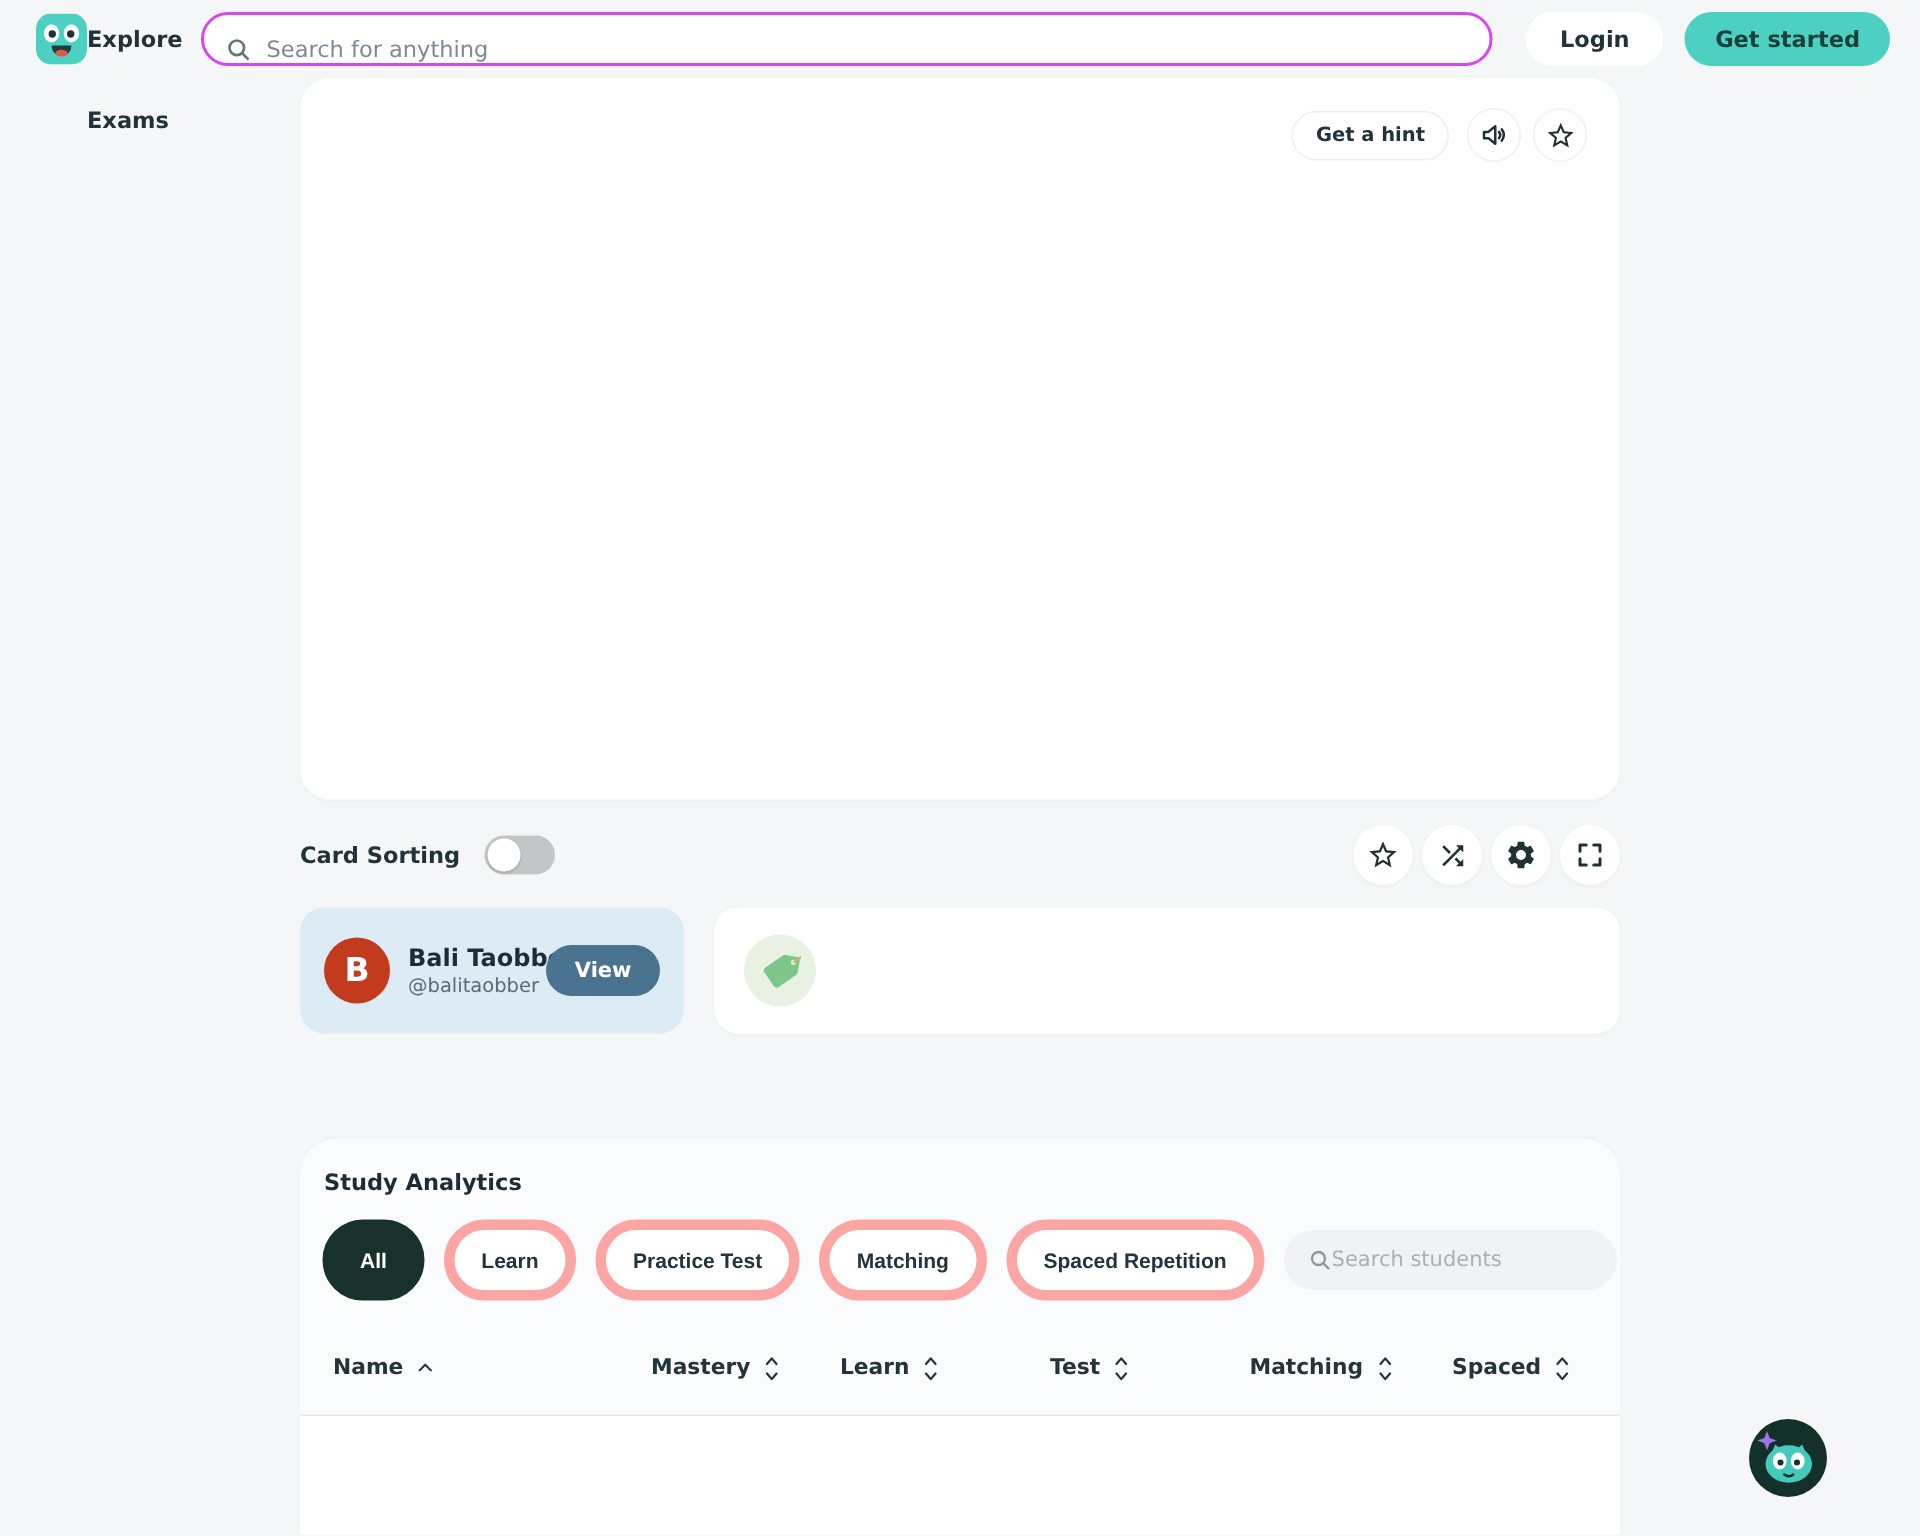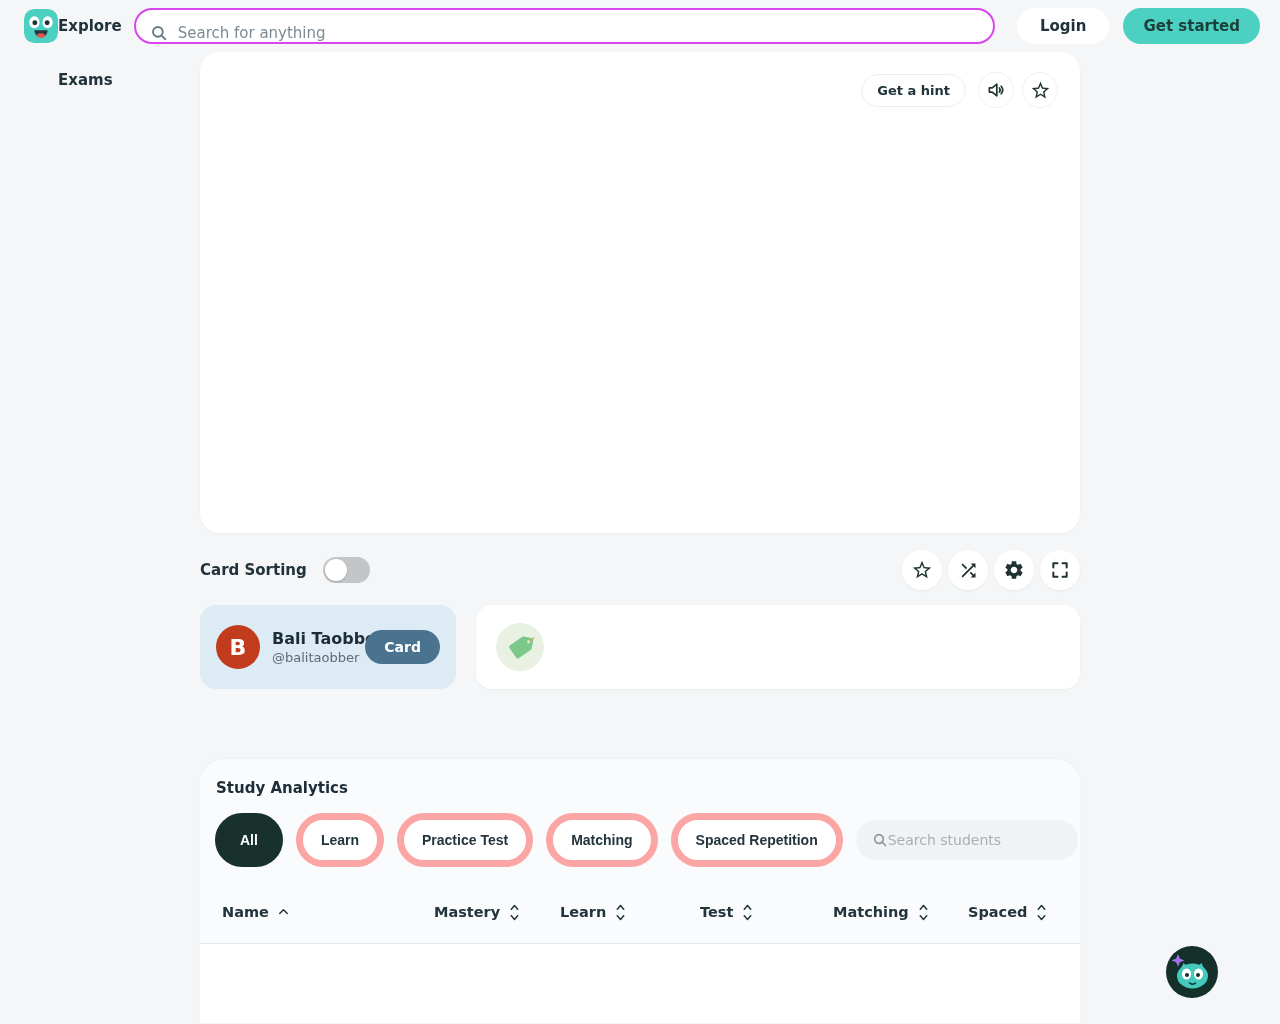--- a/index.html
+++ b/index.html
@@ -231,21 +231,21 @@
     </div>
   </div>
 
   <div class="info-row">
     <div class="author-card">
       <div class="avatar">B</div>
       <div class="author-meta">
         <div class="author-name">Bali Taobber</div>
         <div class="author-handle">@balitaobber</div>
       </div>
-      <button class="view-btn">Card</button>
+      <button class="view-btn">View</button>
     </div>
     <div class="tags-card">
       <div class="tag-icon-wrap">
         <svg width="27" height="27" viewBox="0 0 24 24">
           <g transform="rotate(100 12 12)">
             <path fill="#7cc88b" d="M21.41 11.58l-9-9C12.05 2.22 11.55 2 11 2H4c-1.1 0-2 .9-2 2v7c0 .55.22 1.05.59 1.42l9 9c.36.36.86.58 1.41.58.55 0 1.05-.22 1.41-.59l7-7c.37-.36.59-.86.59-1.41 0-.55-.23-1.06-.59-1.42zM5.5 7C4.67 7 4 6.33 4 5.5S4.67 4 5.5 4 7 4.67 7 5.5 6.33 7 5.5 7z"></path>
             <line x1="5.5" y1="5.5" x2="1" y2="1" stroke="#c9b558" stroke-width="1.4"></line>
           </g>
         </svg>
       </div>

